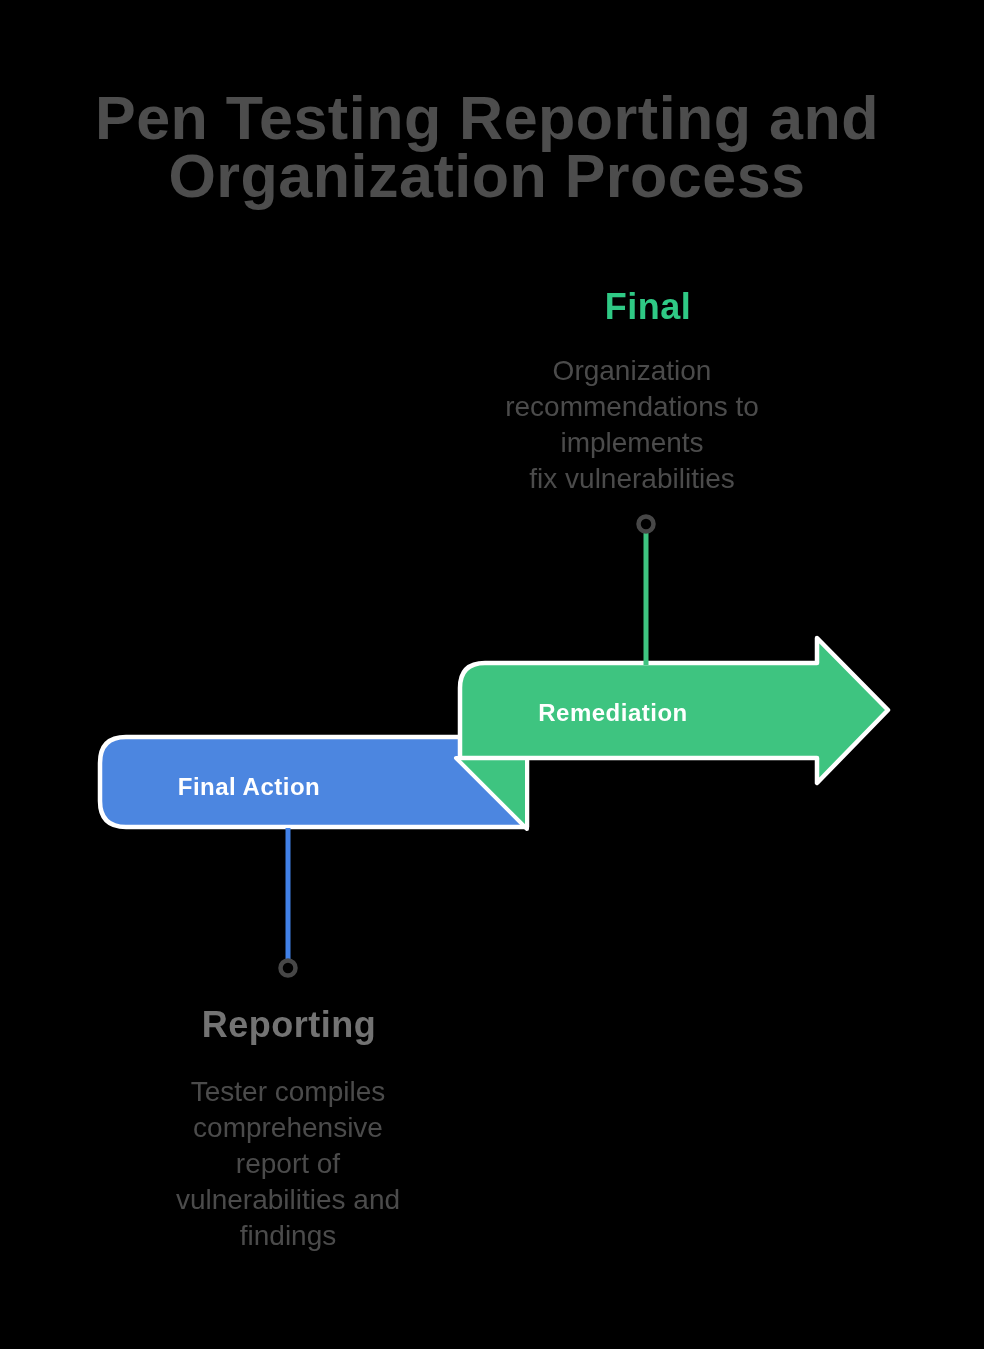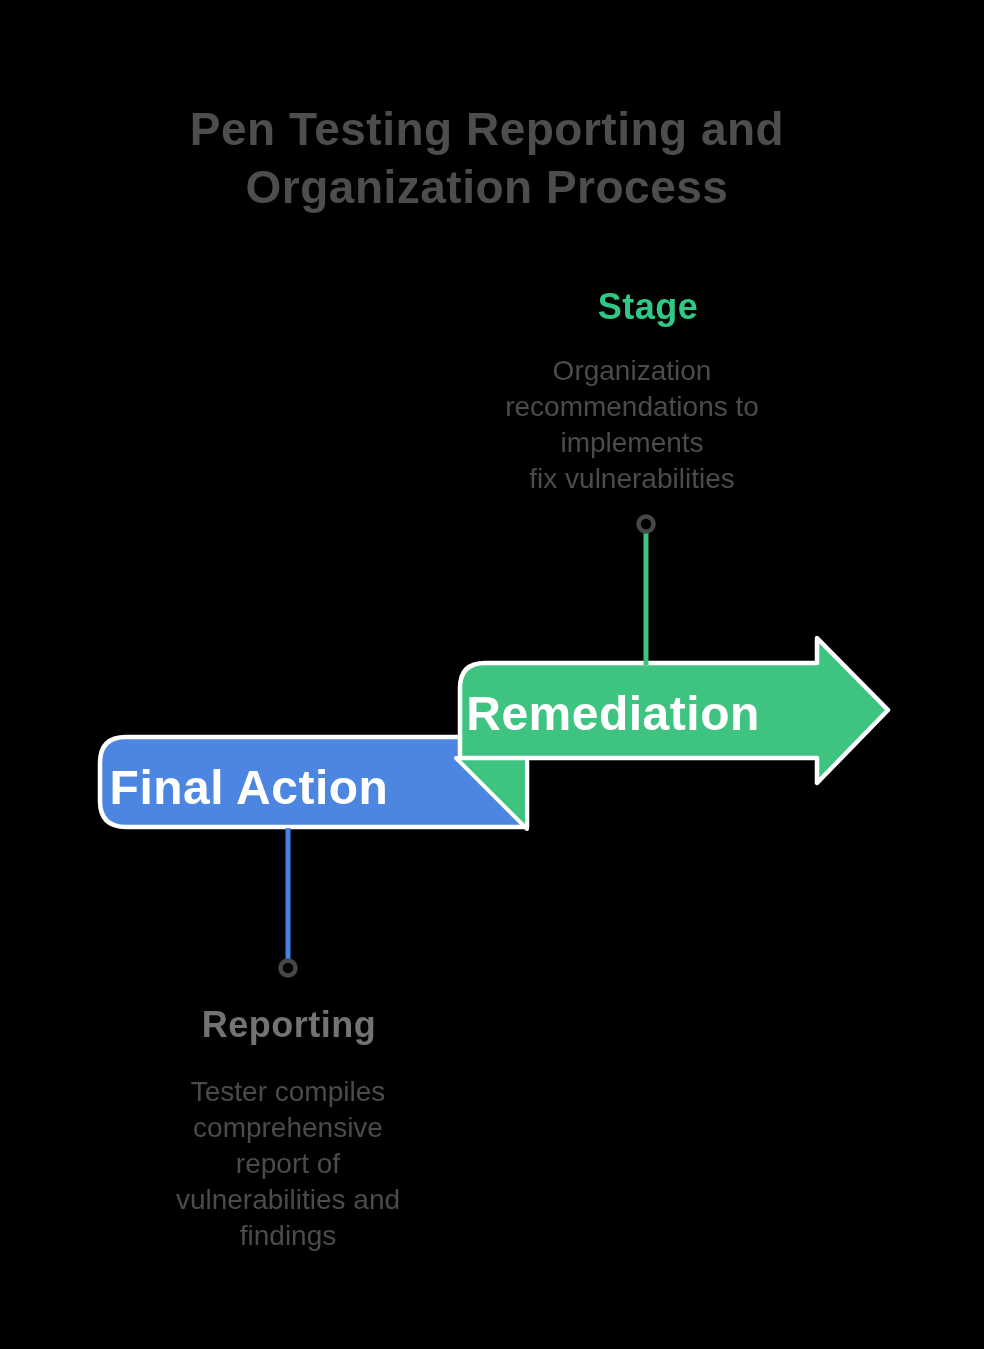--- a/index.html
+++ b/index.html
@@ -23,23 +23,23 @@
     width: 984px;
     height: 1349px;
   }
   .txt {
     position: absolute;
     text-align: center;
     transform: translateX(-50%);
     white-space: nowrap;
   }
   .page-title {
-    top: 100px;
+    top: 89px;
     left: 487px;
-    font-size: 46px;
+    font-size: 61px;
     line-height: 58px;
     font-weight: bold;
     color: #4d4d4d;
     letter-spacing: 0.5px;
   }
   .callout-title {
     font-size: 36px;
     font-weight: bold;
     letter-spacing: 0.5px;
   }
@@ -50,21 +50,21 @@
     line-height: 36px;
     color: #4b4b4b;
     font-weight: 500;
   }
   .callout-desc.action    { top: 353px;  left: 632px; }
   .callout-desc.reporting { top: 1074px; left: 288px; }
   .ribbon-label {
     position: absolute;
     transform: translate(-50%, -50%);
     color: #ffffff;
-    font-size: 48px;
+    font-size: 24px;
     font-weight: bold;
     letter-spacing: 0.5px;
     white-space: nowrap;
   }
   .ribbon-label.remediation { left: 613px; top: 713px; }
   .ribbon-label.final-stage { left: 249px; top: 787px; }
 </style>
 </head>
 <body>
 
@@ -83,21 +83,21 @@
 
     <line x1="288" y1="828" x2="288" y2="960" stroke-width="5" stroke="#4181e8"></line>
     <circle cx="288" cy="968" r="7.5" fill="none" stroke-width="4.5" stroke="#474747"></circle>
   </svg>
 
   <div class="txt page-title">
     <div>Pen Testing Reporting and</div>
     <div>Organization Process</div>
   </div>
 
-  <div class="txt callout-title green">Stage</div>
+  <div class="txt callout-title green">Final</div>
   <div class="txt callout-desc action">
     <div>Organization</div>
     <div>recommendations to</div>
     <div>implements</div>
     <div>fix vulnerabilities</div>
   </div>
 
   <div class="ribbon-label remediation">Remediation</div>
   <div class="ribbon-label final-stage">Final Action</div>
 

